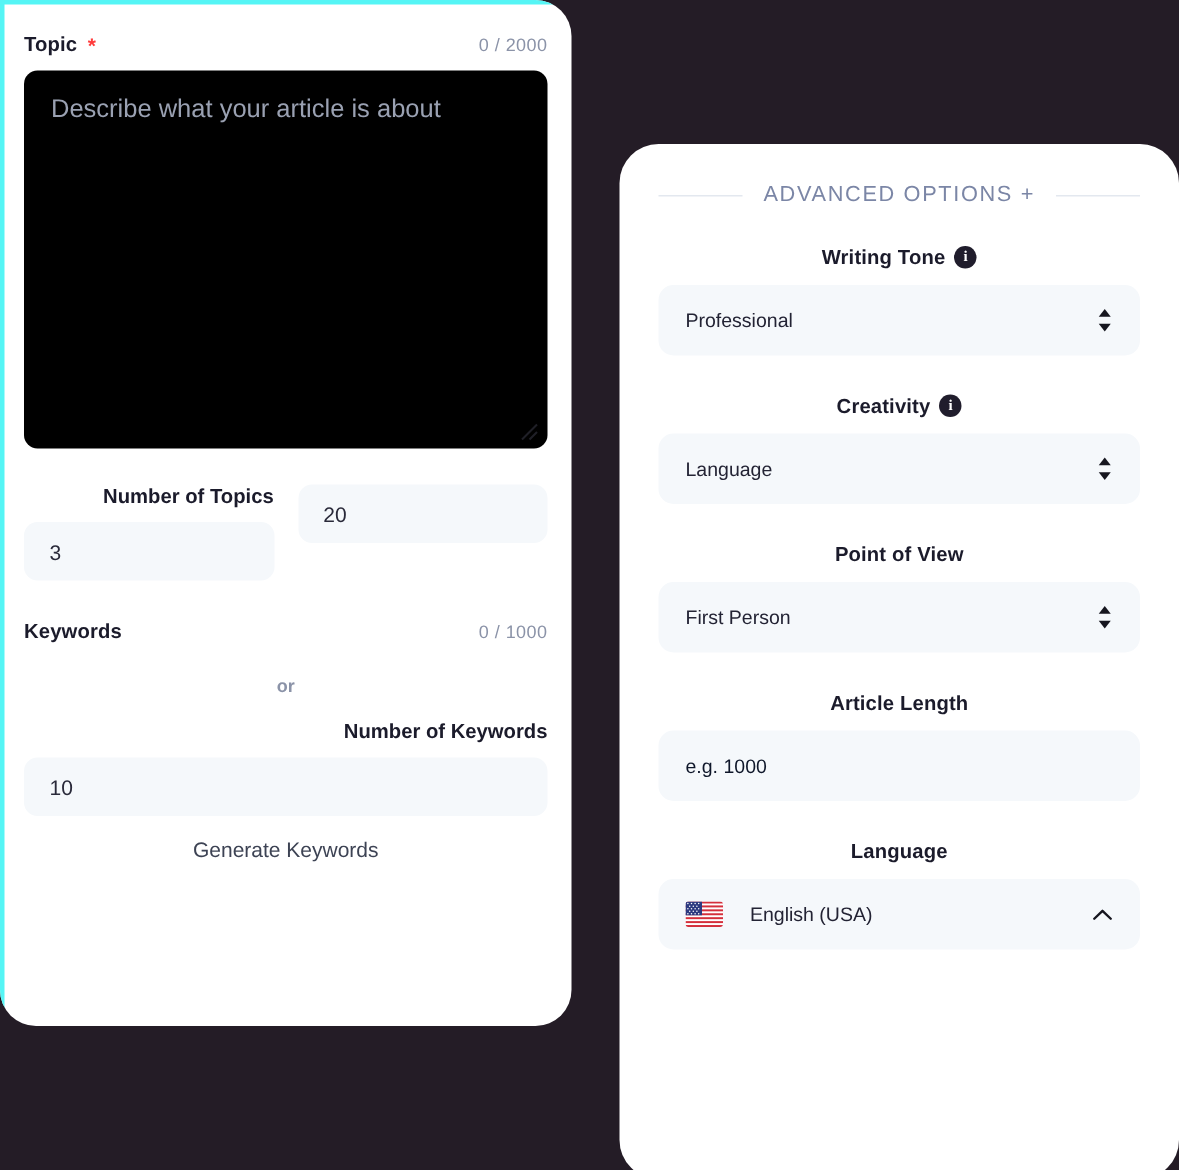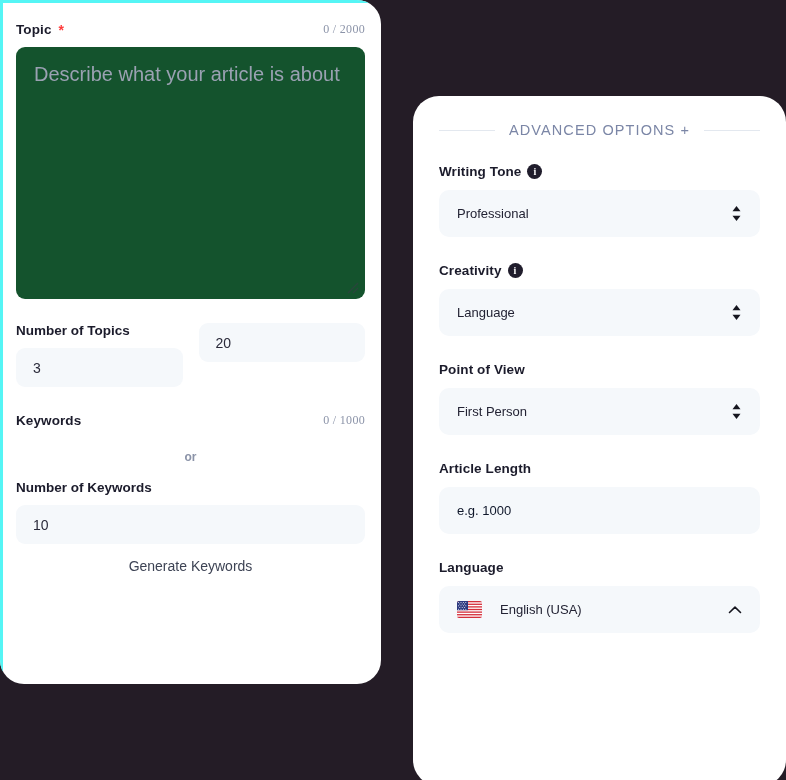--- a/index.html
+++ b/index.html
@@ -89,46 +89,45 @@
     align-items: center;
     justify-content: space-between;
     margin-bottom: 10px;
     gap: 47px;
   }
 
   .counter {
     font-size: 12px;
     color: #8b93a8;
     letter-spacing: 0.3px;
-    font-family: Liberation Serif, serif;
   }
 
   .input-box {
     background: #f5f8fb;
     border: none;
     border-radius: 9px;
     height: 39px;
     width: 100%;
     display: flex;
     align-items: center;
     padding: 0 17px;
     font-size: 14px;
     color: #2a2a3a;
   }
 
   .input-box.placeholder { color: #9aa1b2; }
 
   
   #topic-textarea {
-    background: #14532d;
+    background: #000000;
     border-radius: 9px;
     width: 100%;
     height: 252px;
     padding: 16px 18px;
-    font-size: 20px;
+    font-size: 17px;
     color: #9aa1b2;
     position: relative;
   }
 
   #textarea-resize-grip {
     position: absolute;
     right: 6px;
     bottom: 5px;
     width: 14px;
     height: 14px;
@@ -142,20 +141,21 @@
     margin-top: 24px;
   }
   .two-col > div { flex: 1; }
 
   .small-label {
     font-size: 13.5px;
     font-weight: bold;
     color: #1b1b2b;
     margin-bottom: 10px;
     display: block;
+    text-align: right;
   }
 
   #or-divider {
     text-align: center;
     font-size: 12px;
     color: #8b93a8;
     margin: 22px 0 16px 0;
     font-weight: bold;
   }
 
@@ -185,21 +185,21 @@
   }
   #advanced-options-title {
     font-size: 14.5px;
     color: #7b86a6;
     letter-spacing: 1.1px;
     white-space: nowrap;
   }
 
   
   .adv-group { margin-top: 26px; }
-  .adv-group .field-label { margin-bottom: 11px; }
+  .adv-group .field-label { margin-bottom: 11px; justify-content: center; }
 
   .select-box {
     background: #f5f8fb;
     border-radius: 10px;
     height: 47px;
     width: 100%;
     display: flex;
     align-items: center;
     padding: 0 18px;
     font-size: 13px;

